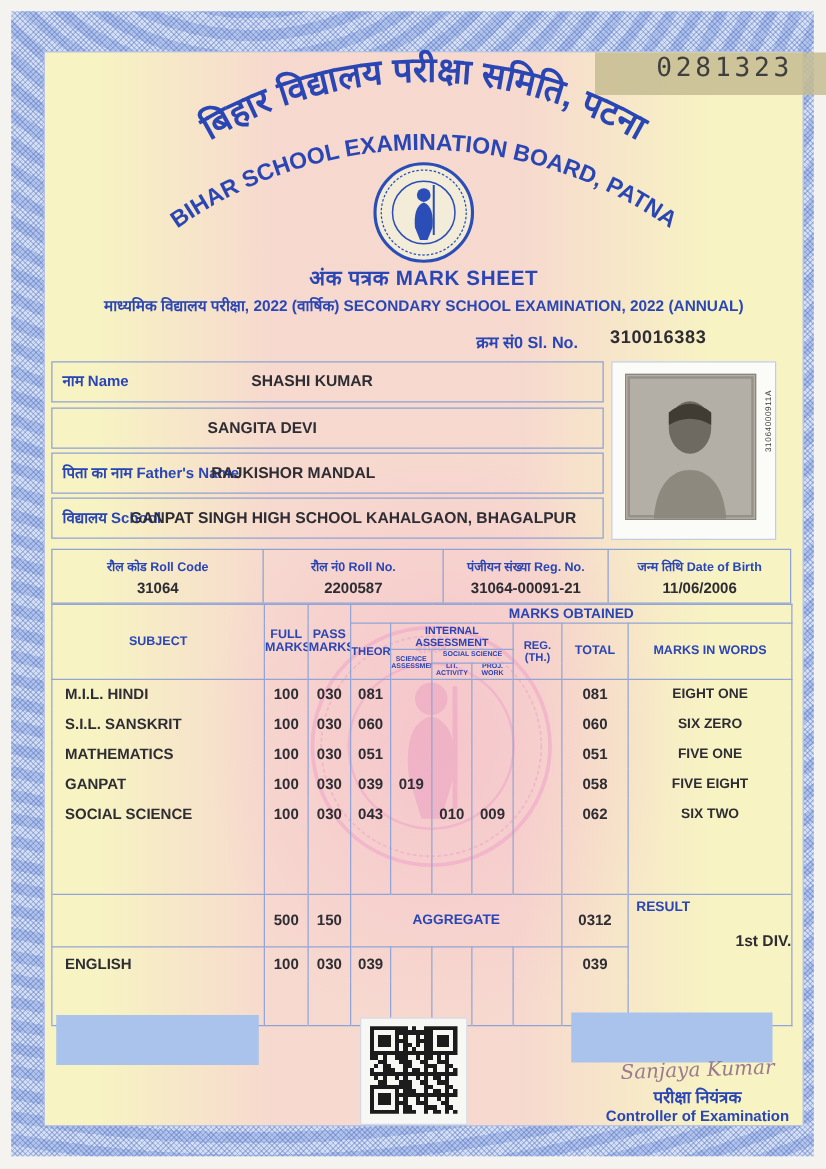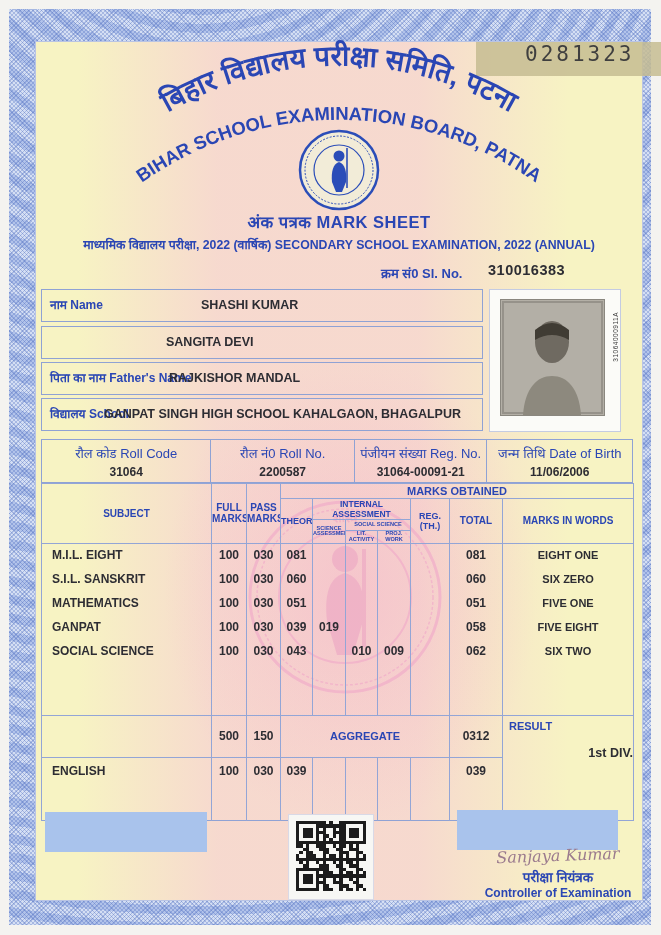--- a/index.html
+++ b/index.html
@@ -45,21 +45,21 @@
     background:#fbfbf8;border:1px solid #c4cbe2;}
   .photo{position:absolute;left:10px;top:9px;width:103px;height:115px;background:#b5b1a8;border:1px solid #8a877f;}
   .photo-serial{position:absolute;right:1px;top:22px;writing-mode:vertical-rl;transform:rotate(180deg);
     font-size:6.5px;color:#3c3c3c;letter-spacing:.5px;}
 
   .reg-table{position:absolute;left:5px;top:397px;width:592px;height:44px;display:flex;
     border:1px solid #8fa2d4;box-sizing:border-box;}
   .reg-cell{border-right:1px solid #8fa2d4;box-sizing:border-box;display:flex;flex-direction:column;
     align-items:center;justify-content:center;gap:3px;}
   .reg-cell:last-child{border-right:none;}
-  .reg-cell .lbl{font-weight:normal;font-size:13px;}
+  .reg-cell .lbl{font-weight:bold;font-size:10px;}
   .reg-cell .val{font-weight:bold;font-size:12px;}
 
   table.marks{position:absolute;left:5px;top:441px;width:592px;border-collapse:collapse;table-layout:fixed;}
   table.marks{border:1.5px solid #8fa2d4;}
   table.marks th, table.marks td{border-left:1px solid #93a5d6;border-right:1px solid #93a5d6;
     padding:0;margin:0;text-align:center;overflow:hidden;}
   table.marks thead th{border:1px solid #93a5d6;color:#2a46b4;}
   .h-main{font-size:10px;font-weight:bold;}
   .h-banner{font-size:11px;font-weight:bold;height:14px;}
   .h-sub{font-size:8.5px;font-weight:bold;height:11px;}
@@ -226,21 +226,21 @@
           <th rowspan="2" class="h-tiny">SCIENCE ASSESSMENT</th>
           <th colspan="2" class="h-tiny">SOCIAL SCIENCE</th>
         </tr>
         <tr>
           <th class="h-tiny">LIT. ACTIVITY</th>
           <th class="h-tiny">PROJ. WORK</th>
         </tr>
       </thead>
       <tbody>
         <tr class="subj-row">
-          <td class="subj-col">M.I.L. EIGHT</td>
+          <td class="subj-col">M.I.L. HINDI</td>
           <td class="num">100</td>
           <td class="num">030</td>
           <td class="num">081</td>
           <td class="num"></td>
           <td class="num"></td>
           <td class="num"></td>
           <td class="num"></td>
           <td class="num">081</td>
           <td class="words">EIGHT ONE</td>
         </tr>

